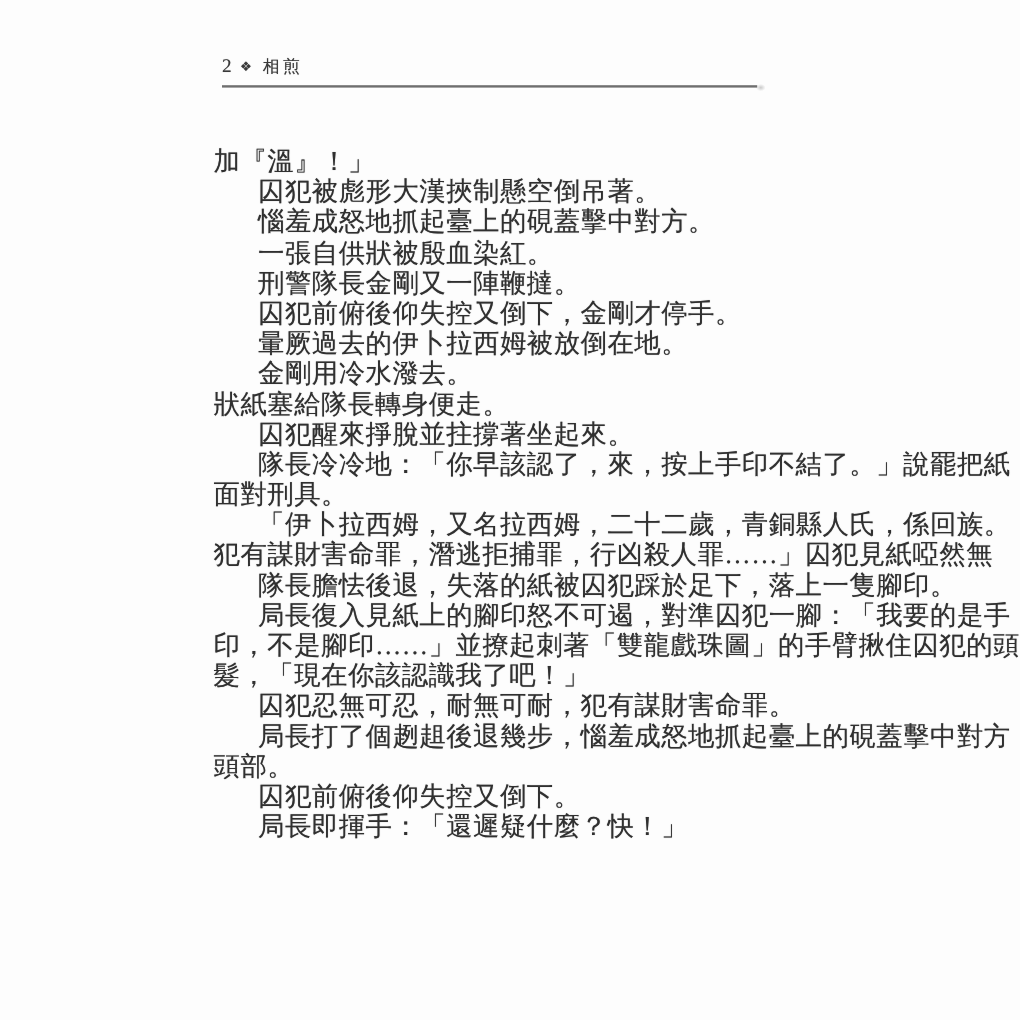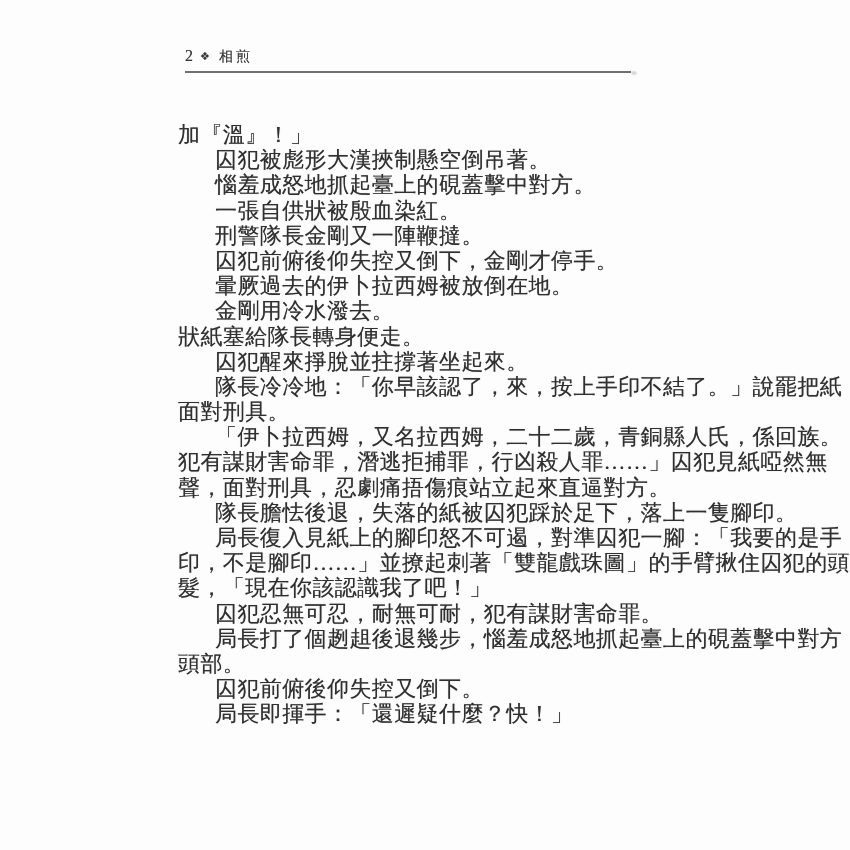--- a/index.html
+++ b/index.html
@@ -91,21 +91,20 @@
       <div class="line indent">刑警隊長金剛又一陣鞭撻。</div>
       <div class="line indent">囚犯前俯後仰失控又倒下，金剛才停手。</div>
       <div class="line indent">暈厥過去的伊卜拉西姆被放倒在地。</div>
       <div class="line indent">金剛用冷水潑去。</div>
       <div class="line">狀紙塞給隊長轉身便走。</div>
       <div class="line indent">囚犯醒來掙脫並拄撐著坐起來。</div>
       <div class="line indent">隊長冷冷地：「你早該認了，來，按上手印不結了。」說罷把紙</div>
       <div class="line">面對刑具。</div>
       <div class="line indent">「伊卜拉西姆，又名拉西姆，二十二歲，青銅縣人氏，係回族。</div>
       <div class="line">犯有謀財害命罪，潛逃拒捕罪，行凶殺人罪……」囚犯見紙啞然無</div>
-      <div class="line">聲，面對刑具，忍劇痛捂傷痕站立起來直逼對方。</div>
       <div class="line indent">隊長膽怯後退，失落的紙被囚犯踩於足下，落上一隻腳印。</div>
       <div class="line indent">局長復入見紙上的腳印怒不可遏，對準囚犯一腳：「我要的是手</div>
       <div class="line">印，不是腳印……」並撩起刺著「雙龍戲珠圖」的手臂揪住囚犯的頭</div>
       <div class="line">髮，「現在你該認識我了吧！」</div>
       <div class="line indent">囚犯忍無可忍，耐無可耐，犯有謀財害命罪。</div>
       <div class="line indent">局長打了個趔趄後退幾步，惱羞成怒地抓起臺上的硯蓋擊中對方</div>
       <div class="line">頭部。</div>
       <div class="line indent">囚犯前俯後仰失控又倒下。</div>
       <div class="line indent">局長即揮手：「還遲疑什麼？快！」</div>
     </main>

